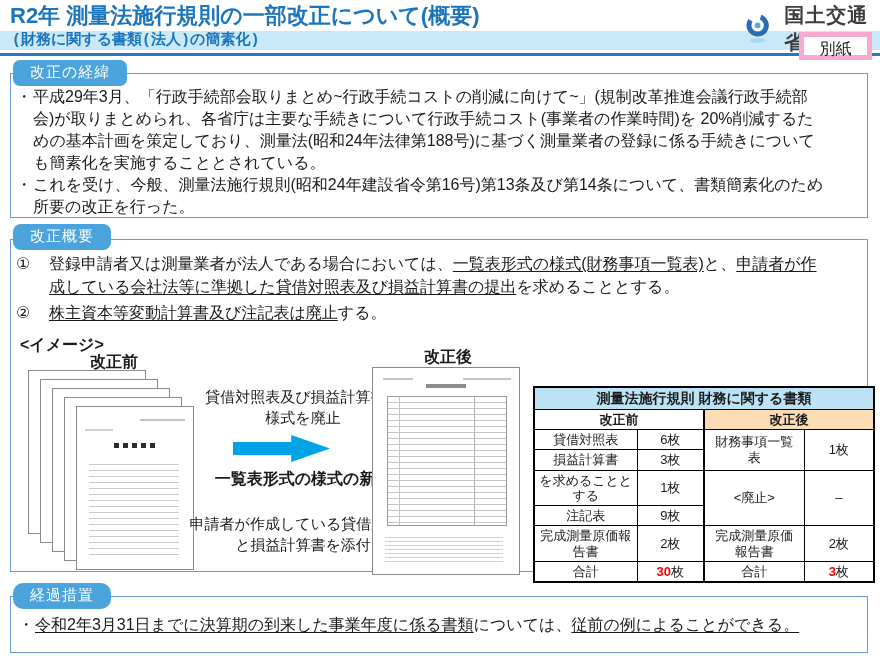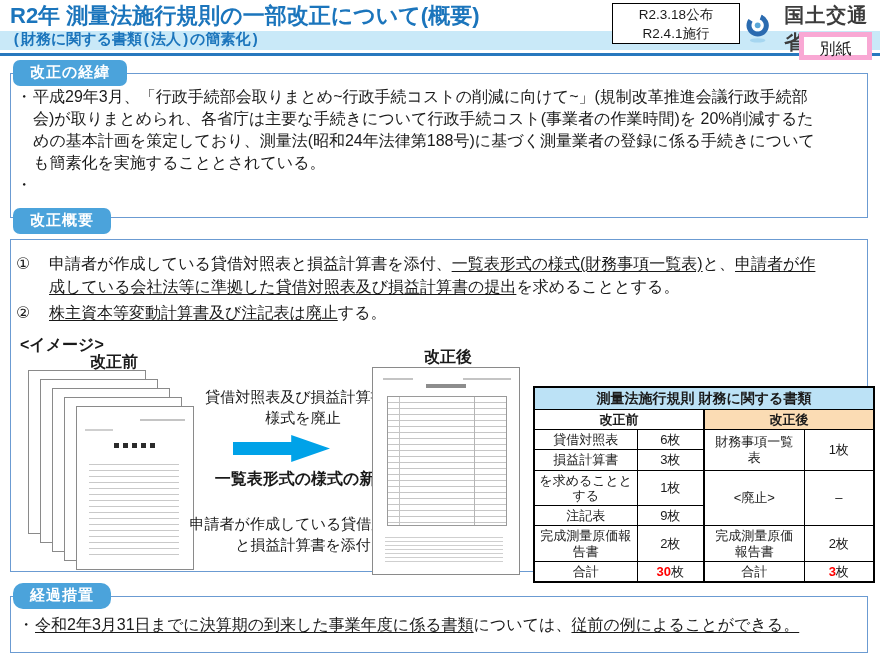--- a/index.html
+++ b/index.html
@@ -10,21 +10,21 @@
   .title { position:absolute; left:10px; top:1px; font-size:22px; font-weight:bold; color:#1b75bc; white-space:nowrap; }
   .subbar { position:absolute; left:0; top:31px; width:880px; height:19px; background:#c9e9f8; }
   .subtitle { position:absolute; left:12px; top:31px; height:19px; line-height:19px; font-size:15px; font-weight:bold; color:#1b75bc; white-space:nowrap; z-index:1;font-family:Liberation Mono, monospace; }
   .blueline { position:absolute; left:0; top:53px; width:880px; height:3px; background:#2878be; }
   .pubbox { position:absolute; left:612px; top:3px; width:128px; height:41px; border:1.5px solid #000; background:#fff; text-align:center; font-size:13.5px; line-height:19px; padding-top:1px; z-index:2; }
   .logo { position:absolute; left:744px; top:2px; display:flex; align-items:center; gap:13px; z-index:2; }
   .logo-text { font-size:20px; font-weight:bold; color:#3c3c3c; letter-spacing:1px; }
   .annexbox { position:absolute; left:799px; top:32px; width:73px; height:28px; border:5px solid #f9a8d4; background:#fff; text-align:center; font-size:16px; line-height:24px; z-index:3; }
 
   
-  .badge { position:absolute; left:13px; background:#4ba3db; color:#fff; font-weight:bold; font-size:15px; padding:3px 17px 4px; border-radius:7px; z-index:2; letter-spacing:1px; }
+  .badge { position:absolute; left:13px; background:#4ba3db; color:#fff; font-weight:normal; font-size:15px; padding:3px 17px 4px; border-radius:7px; z-index:2; letter-spacing:1px; }
   .sbox { position:absolute; left:10px; width:858px; border:1.6px solid #6b9bd2; background:#fff; z-index:1; }
   .bullet { position:relative; padding-left:17px; font-size:16px; line-height:22px; }
   .bullet .mk { position:absolute; left:0; top:0; }
   .numitem { position:relative; padding-left:33px; font-size:16px; line-height:23px; }
   .numitem .num { position:absolute; left:0; top:0; }
   .u { text-decoration:underline; text-underline-offset:2px; }
 
   .s1-content { position:absolute; left:16px; top:86px; width:813px; z-index:2; }
   .s2-content { position:absolute; left:16px; top:252px; width:810px; z-index:2; }
   .s2-content .numitem + .numitem { margin-top:3px; }
@@ -80,49 +80,45 @@
 </head>
 <body>
 
 <div id="page">
 
   <div class="title">R2年 測量法施行規則の一部改正について(概要)</div>
   <div class="subbar"></div>
   <div class="subtitle">(財務に関する書類(法人)の簡素化)</div>
   <div class="blueline"></div>
 
-  <div class="pubbox">
-    <div>R2.3.18公布</div>
-    <div>R2.4.1施行</div>
-  </div>
 
   <div class="logo">
     <svg width="30" height="34" viewBox="0 0 30 34">
       <circle cx="15" cy="13" r="9.5" fill="none" stroke="#2b6bb0" stroke-width="5.5" stroke-dasharray="47 13" transform="rotate(-70 15 13)"></circle>
       <circle cx="15" cy="13" r="3.2" fill="#5aa7d8"></circle>
       <ellipse cx="15" cy="29.5" rx="8.5" ry="2.4" fill="#a6d6f0"></ellipse>
     </svg>
     <span class="logo-text">国土交通省</span>
   </div>
 
   <div class="annexbox">
     <span>別紙</span>
   </div>
 
   <div class="badge" style="top:60px;">改正の経緯</div>
   <div class="sbox" style="top:73px; height:145px;"></div>
   <div class="s1-content">
     <div class="bullet"><span class="mk">・</span><span>平成29年3月、「行政手続部会取りまとめ~行政手続コストの削減に向けて~」(規制改革推進会議行政手続部会)が取りまとめられ、各省庁は主要な手続きについて行政手続コスト(事業者の作業時間)を 20%削減するための基本計画を策定しており、測量法(昭和24年法律第188号)に基づく測量業者の登録に係る手続きについても簡素化を実施することとされている。</span></div>
-    <div class="bullet"><span class="mk">・</span></div>
-  </div>
-
-  <div class="badge" style="top:208px;">改正概要</div>
+    <div class="bullet"><span class="mk">・</span><span>これを受け、今般、測量法施行規則(昭和24年建設省令第16号)第13条及び第14条について、書類簡素化のため所要の改正を行った。</span></div>
+  </div>
+
+  <div class="badge" style="top:224px;border-radius:8px;">改正概要</div>
   <div class="sbox" style="top:239px; height:333px;"></div>
   <div class="s2-content">
-    <div class="numitem"><span class="num">①</span><span>申請者が作成している貸借対照表と損益計算書を添付、</span><span class="u">一覧表形式の様式(財務事項一覧表)</span><span>と、</span><span class="u">申請者が作成している会社法等に準拠した貸借対照表及び損益計算書の提出</span><span>を求めることとする。</span></div>
+    <div class="numitem"><span class="num">①</span><span>登録申請者又は測量業者が法人である場合においては、</span><span class="u">一覧表形式の様式(財務事項一覧表)</span><span>と、</span><span class="u">申請者が作成している会社法等に準拠した貸借対照表及び損益計算書の提出</span><span>を求めることとする。</span></div>
     <div class="numitem"><span class="num">②</span><span class="u">株主資本等変動計算書及び注記表は廃止</span><span>する。</span></div>
   </div>
 
   <div class="img-label">&lt;イメージ&gt;</div>
   <div class="before-label">改正前</div>
   <div class="after-label">改正後</div>
 
   <div class="page-doc" style="left:28px; top:370px;"></div>
   <div class="page-doc" style="left:40px; top:379px;"></div>
   <div class="page-doc" style="left:52px; top:388px;"></div>

